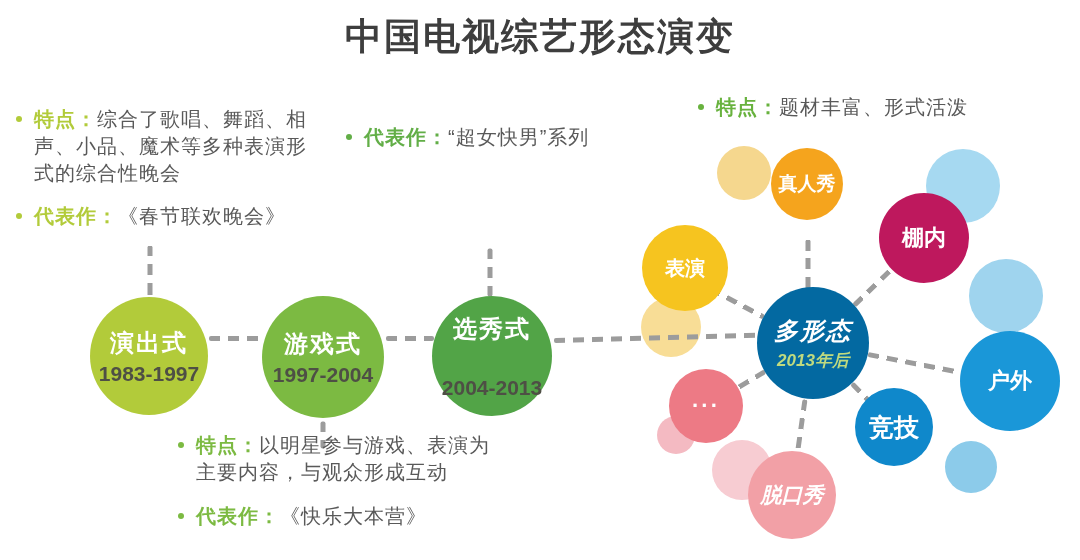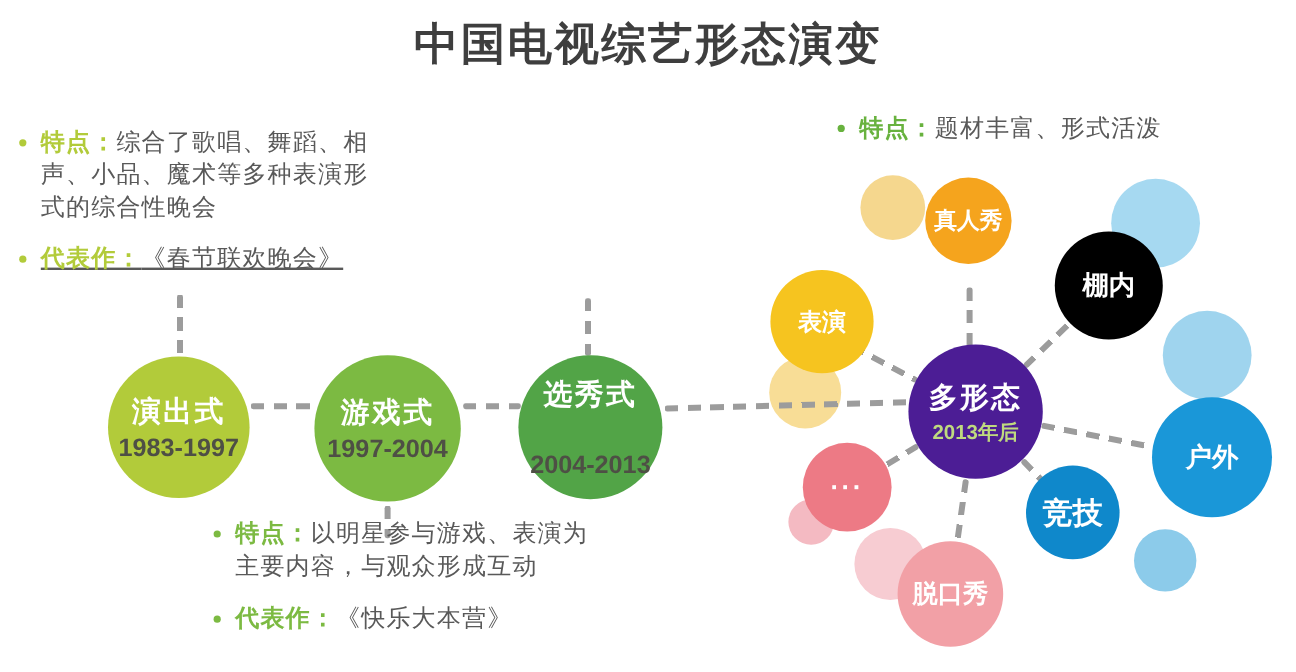--- a/index.html
+++ b/index.html
@@ -11,21 +11,21 @@
     position:absolute;left:0;right:0;top:12px;text-align:center;
     font-size:37px;font-weight:bold;color:#3e3e3e;letter-spacing:2px;
   }
   
   .note{position:absolute;font-size:20px;line-height:27px;color:#595959;letter-spacing:1px;}
   .note .item{position:relative;padding-left:18px;}
   .note .item.work{white-space:nowrap;}
   .note .dot{position:absolute;left:0;top:10px;width:6px;height:6px;border-radius:50%;}
   .note .label{font-weight:bold;}
   #note-performance{left:16px;top:106px;width:292px;}
-  #note-performance .work{margin-top:16px;text-decoration:underline;}
+  #note-performance .work{margin-top:16px;}
   #note-talent{left:346px;top:106px;width:296px;}
   #note-talent .work{margin-top:18px;}
   #note-game{left:178px;top:432px;width:312px;}
   #note-game .work{margin-top:17px;}
   #note-multi{left:698px;top:94px;white-space:nowrap;}
   
   .circle{
     position:absolute;border-radius:50%;display:flex;flex-direction:column;
     align-items:center;justify-content:center;text-align:center;color:#fff;font-weight:bold;
   }
@@ -36,21 +36,21 @@
   #stage-3{left:432px;top:296px;width:120px;height:120px;gap:28px;}
   #stage-4{left:757px;top:287px;width:112px;height:112px;}
   #stage-4 .stage-name{font-size:24px;}
   #stage-4 .stage-period{font-size:17px;margin-top:2px;}
   .sat span{display:block;}
   #sat-1{left:771px;top:148px;width:72px;height:72px;font-size:19px;}
   #sat-2{left:642px;top:225px;width:86px;height:86px;font-size:20px;}
   #sat-3{left:879px;top:193px;width:90px;height:90px;font-size:22px;}
   #sat-4{left:960px;top:331px;width:100px;height:100px;font-size:22px;}
   #sat-5{left:855px;top:388px;width:78px;height:78px;font-size:25px;}
-  #sat-6{left:748px;top:451px;width:88px;height:88px;font-size:21px;}
+  #sat-6{left:748px;top:451px;width:88px;height:88px;font-size:21px;font-style:italic;}
   #sat-7{left:669px;top:369px;width:74px;height:74px;font-size:22px;letter-spacing:2px;}
   
   .decor{position:absolute;border-radius:50%;}
   #decor-1{left:717px;top:146px;width:54px;height:54px;}
   #decor-2{left:641px;top:297px;width:60px;height:60px;}
   #decor-3{left:926px;top:149px;width:74px;height:74px;}
   #decor-4{left:969px;top:259px;width:74px;height:74px;}
   #decor-5{left:945px;top:441px;width:52px;height:52px;}
   #decor-6{left:657px;top:416px;width:38px;height:38px;}
   #decor-7{left:712px;top:440px;width:60px;height:60px;}
@@ -108,32 +108,32 @@
     <div class="stage-period">1983-1997</div>
   </div>
   <div class="circle" id="stage-2" style="background-color: rgb(124, 186, 66);">
     <div class="stage-name">游戏式</div>
     <div class="stage-period">1997-2004</div>
   </div>
   <div class="circle" id="stage-3" style="background-color: rgb(82, 164, 71);">
     <div class="stage-name">选秀式</div>
     <div class="stage-period">2004-2013</div>
   </div>
-  <div class="circle" id="stage-4" style="background-color: #4c1d95;">
+  <div class="circle" id="stage-4" style="background-color: #0369a1; font-style: italic;">
     <div class="stage-name">多形态</div>
     <div class="stage-period" style="color: rgb(191, 218, 127);">2013年后</div>
   </div>
 
   <div class="circle sat" id="sat-1" style="background-color: rgb(245, 164, 29);">
     <span>真人秀</span>
   </div>
   <div class="circle sat" id="sat-2" style="background-color: rgb(246, 196, 31);">
     <span>表演</span>
   </div>
-  <div class="circle sat" id="sat-3" style="background-color: #000000;">
+  <div class="circle sat" id="sat-3" style="background-color: #be185d;">
     <span>棚内</span>
   </div>
   <div class="circle sat" id="sat-4" style="background-color: rgb(26, 151, 216);">
     <span>户外</span>
   </div>
   <div class="circle sat" id="sat-5" style="background-color: rgb(15, 136, 203);">
     <span>竞技</span>
   </div>
   <div class="circle sat" id="sat-6" style="background-color: rgb(242, 160, 166);">
     <span>脱口秀</span>
@@ -145,20 +145,23 @@
   <div class="note" id="note-performance">
     <div class="item">
       <span class="dot" style="background-color: rgb(178, 203, 58);"></span><span class="label" style="color: rgb(178, 203, 58);">特点：</span><span>综合了歌唱、舞蹈、相声、小品、魔术等多种表演形式的综合性晚会</span>
     </div>
     <div class="item work">
       <span class="dot" style="background-color: rgb(178, 203, 58);"></span><span class="label" style="color: rgb(178, 203, 58);">代表作：</span><span>《春节联欢晚会》</span>
     </div>
   </div>
 
   <div class="note" id="note-talent">
+    <div class="item work">
+      <span class="dot" style="background-color: rgb(98, 174, 71);"></span><span class="label" style="color: rgb(98, 174, 71);">代表作：</span><span>“超女快男”系列</span>
+    </div>
   </div>
 
   <div class="note" id="note-game">
     <div class="item">
       <span class="dot" style="background-color: rgb(124, 186, 66);"></span><span class="label" style="color: rgb(124, 186, 66);">特点：</span><span>以明星参与游戏、表演为主要内容，与观众形成互动</span>
     </div>
     <div class="item work">
       <span class="dot" style="background-color: rgb(124, 186, 66);"></span><span class="label" style="color: rgb(124, 186, 66);">代表作：</span><span>《快乐大本营》</span>
     </div>
   </div>

